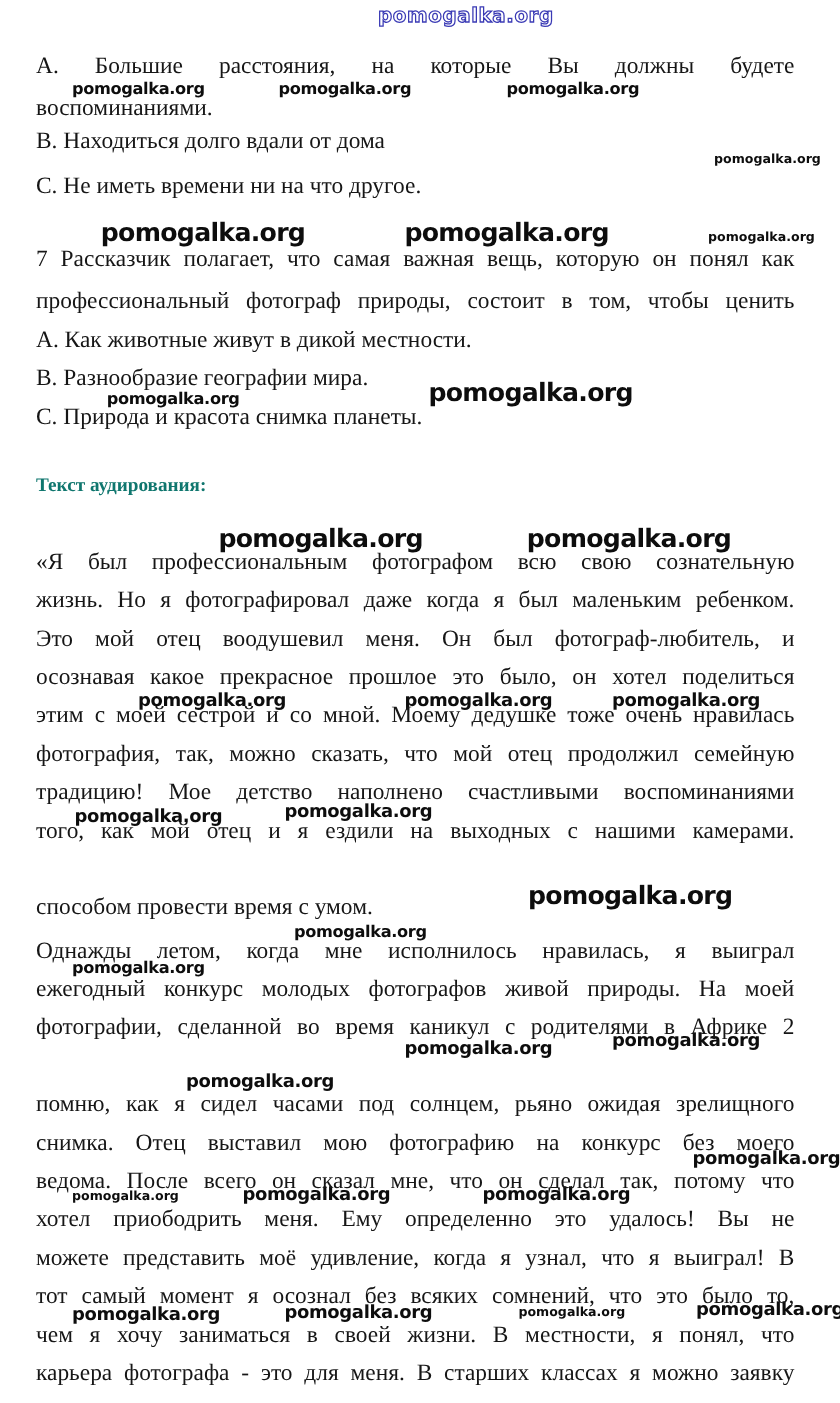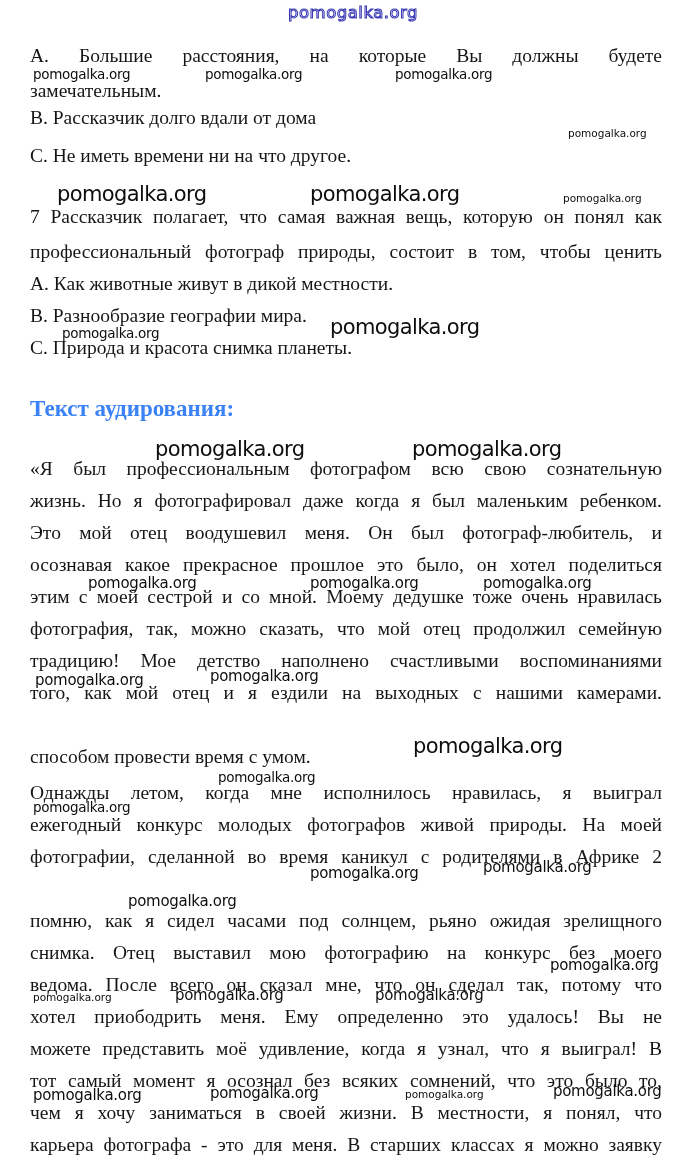--- a/index.html
+++ b/index.html
@@ -18,32 +18,33 @@
     width: 632px;
     font-size: 19.5px;
     line-height: 22px;
     color: #161616;
     text-align: left;
   }
   .j { text-align: justify; text-align-last: justify; }
   .heading {
     position: absolute;
     left: 30px;
-    font-size: 23px;
+    font-size: 16px;
     font-weight: 700;
-    color: #3b82f6;
+    color: #0f766e;
   }
   
   .wm {
     position: absolute;
     font-family: "DejaVu Sans", "Liberation Sans", sans-serif;
-    font-weight: 400;
+    font-weight: 700;
     color: #0d0d0d;
     white-space: nowrap;
     letter-spacing: -0.3px;
+    margin-left: 27px;
   }
   .wm.lg { font-size: 21px;  letter-spacing: -0.6px; }
   .wm.md { font-size: 15px; }
   .wm.sm { font-size: 13.5px; }
   .wm.xs { font-size: 10.5px; letter-spacing: 0; }
   .wm.brand {
     font-size: 16.5px;
     color: #8a8ad0;
     letter-spacing: 0.5px;
   }
@@ -82,22 +83,22 @@
   <span class="wm md" style="left:550px;top:956px">pomogalka.org</span>
   <span class="wm xs" style="left:33px;top:991px">pomogalka.org</span>
   <span class="wm md" style="left:175px;top:986px">pomogalka.org</span>
   <span class="wm md" style="left:375px;top:986px">pomogalka.org</span>
   <span class="wm md" style="left:33px;top:1086px">pomogalka.org</span>
   <span class="wm md" style="left:210px;top:1084px">pomogalka.org</span>
   <span class="wm xs" style="left:405px;top:1088px">pomogalka.org</span>
   <span class="wm md" style="left:553px;top:1082px">pomogalka.org</span>
 
   <div class="ln j" style="top:45px">А. Большие расстояния, на которые Вы должны будете</div>
-  <div class="ln" style="top:80px">замечательным.</div>
-  <div class="ln" style="top:107px">В. Рассказчик долго вдали от дома</div>
+  <div class="ln" style="top:80px">воспоминаниями.</div>
+  <div class="ln" style="top:107px">В. Находиться долго вдали от дома</div>
   <div class="ln" style="top:145px">С. Не иметь времени ни на что другое.</div>
 
   <div class="ln j" style="top:206px">7 Рассказчик полагает, что самая важная вещь, которую он понял как</div>
   <div class="ln j" style="top:241px">профессиональный фотограф природы, состоит в том, чтобы ценить</div>
   <div class="ln" style="top:273px">А. Как животные живут в дикой местности.</div>
   <div class="ln" style="top:305px">В. Разнообразие географии мира.</div>
   <div class="ln" style="top:337px">С. Природа и красота снимка планеты.</div>
 
   <div class="heading" style="top:396px">Текст аудирования:</div>
 

